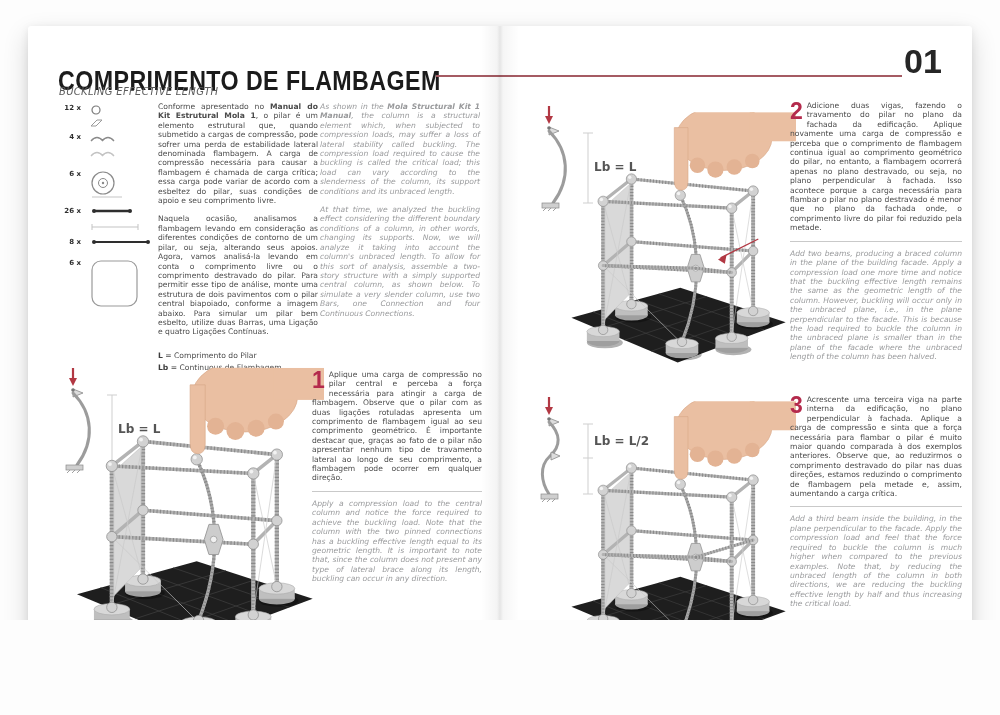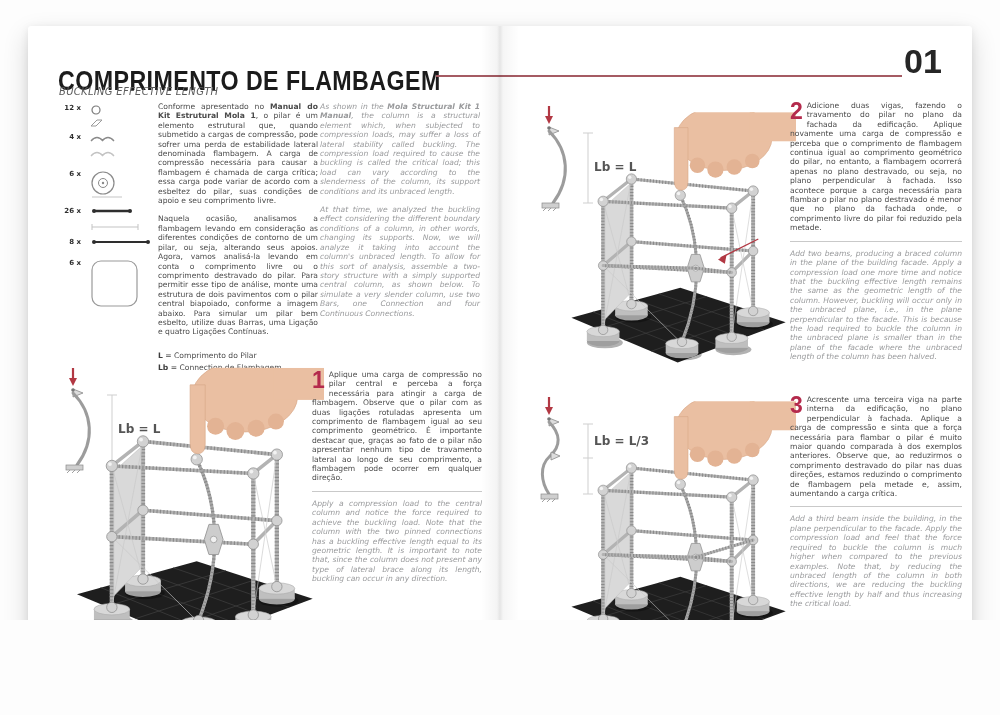--- a/index.html
+++ b/index.html
@@ -342,21 +342,21 @@
             </svg>
           </span>
       </div>
     </div>
 
     <div class="col col-pt">
       <p><span>Conforme apresentado no </span><b>Manual do Kit Estrutural Mola 1</b><span>, o pilar é um elemento estrutural que, quando submetido a cargas de compressão, pode sofrer uma perda de estabilidade lateral denominada flambagem. A carga de compressão necessária para causar a flambagem é chamada de carga crítica; essa carga pode variar de acordo com a esbeltez do pilar, suas condições de apoio e seu comprimento livre.</span></p>
       <p>Naquela ocasião, analisamos a flambagem levando em consideração as diferentes condições de contorno de um pilar, ou seja, alterando seus apoios. Agora, vamos analisá-la levando em conta o comprimento livre ou o comprimento destravado do pilar. Para permitir esse tipo de análise, monte uma estrutura de dois pavimentos com o pilar central biapoiado, conforme a imagem abaixo. Para simular um pilar bem esbelto, utilize duas Barras, uma Ligação e quatro Ligações Contínuas.</p>
       <div class="legend">
         <div class="line"><span class="term">L</span><span> = Comprimento do Pilar</span></div>
-        <div class="line"><span class="term">Lb</span><span> = Connection de Flambagem</span></div>
+        <div class="line"><span class="term">Lb</span><span> = Continuous de Flambagem</span></div>
       </div>
     </div>
     <div class="col col-en">
       <p><span>As shown in the </span><b>Mola Structural Kit 1 Manual</b><span>, the column is a structural element which, when subjected to compression loads, may suffer a loss of lateral stability called buckling. The compression load required to cause the buckling is called the critical load; this load can vary according to the slenderness of the column, its support conditions and its unbraced length.</span></p>
       <p>At that time, we analyzed the buckling effect considering the different boundary conditions of a column, in other words, changing its supports. Now, we will analyze it taking into account the column's unbraced length. To allow for this sort of analysis, assemble a two-story structure with a simply supported central column, as shown below. To simulate a very slender column, use two Bars, one Connection and four Continuous Connections.</p>
     </div>
 
     <div class="diagram diag-1">
       <svg viewBox="0 0 96 116" width="96" height="116">
           <use href="#sketch-bow"></use>
@@ -398,21 +398,21 @@
     <div class="step-text stext-2">
       <p class="pt"><span class="step-num">2</span><span>Adicione duas vigas, fazendo o travamento do pilar no plano da fachada da edificação. Aplique novamente uma carga de compressão e perceba que o comprimento de flambagem continua igual ao comprimento geométrico do pilar, no entanto, a flambagem ocorrerá apenas no plano destravado, ou seja, no plano perpendicular à fachada. Isso acontece porque a carga necessária para flambar o pilar no plano destravado é menor que no plano da fachada onde, o comprimento livre do pilar foi reduzido pela metade.</span></p>
       <hr class="sep">
       <p class="en">Add two beams, producing a braced column in the plane of the building facade. Apply a compression load one more time and notice that the buckling effective length remains the same as the geometric length of the column. However, buckling will occur only in the unbraced plane, i.e., in the plane perpendicular to the facade. This is because the load required to buckle the column in the unbraced plane is smaller than in the plane of the facade where the unbraced length of the column has been halved.</p>
     </div>
 
     <div class="diagram diag-3">
       <svg viewBox="0 0 96 116" width="96" height="116">
           <use href="#sketch-s"></use>
         </svg>
-      <span class="dlabel">Lb = L/3</span>
+      <span class="dlabel">Lb = L/2</span>
     </div>
     <div class="photo photo-3">
       <svg viewBox="0 0 280 310">
         <use href="#model"></use>
         <g stroke="#b3b3b3" stroke-width="3.5" stroke-linecap="round">
           <line x1="163" y1="182" x2="55" y2="179"></line>
             <line x1="163" y1="182" x2="205" y2="187"></line>
           <line x1="163" y1="182" x2="230" y2="162"></line>
         </g>
         <g stroke="#8a8a8a" stroke-width="3.5" stroke-dasharray="1.2 2.4">

